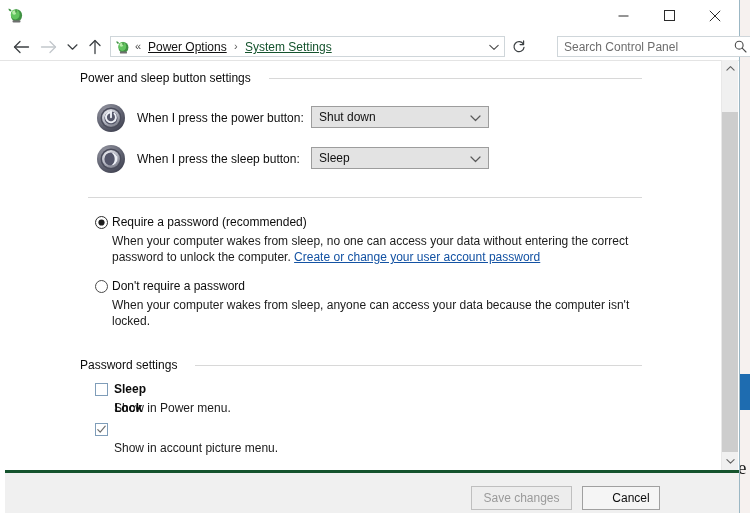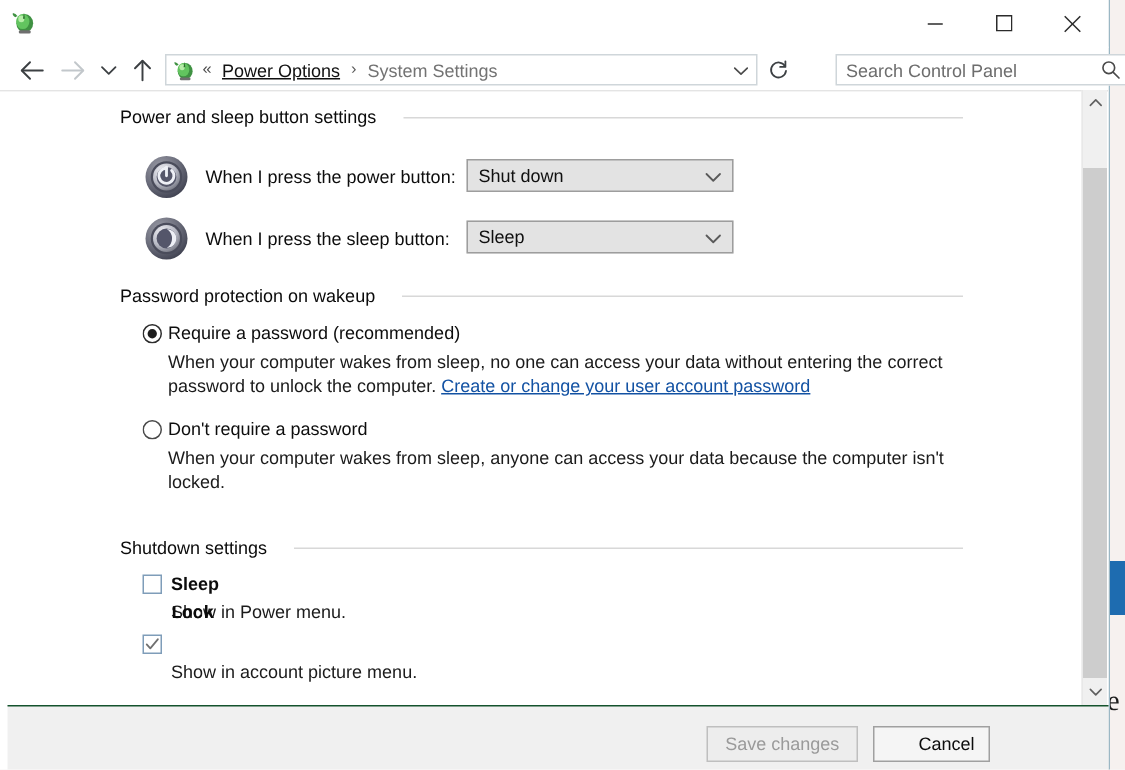--- a/index.html
+++ b/index.html
@@ -133,21 +133,22 @@
   #addr-sep {
     position: absolute;
     left: 123px; top: 3px;
     font-size: 11px;
     color: #5a5a5a;
   }
   #addr-crumb2 {
     position: absolute;
     left: 134px; top: 3px;
     font-size: 12px;
-    color: #737373;
+    color: #14532d;
+    text-decoration: underline;
   }
   #addr-dropdown {
     position: absolute;
     right: 3px; top: 4px;
     width: 14px; height: 13px;
     display: flex; align-items: center; justify-content: center;
   }
   #nav-refresh {
     position: absolute;
     left: 508px; top: 4px;
@@ -319,21 +320,21 @@
     background: #cdcdcd;
   }
 
   
   #footer {
     position: absolute;
     left: 0; top: 470px;
     width: 739px;
     height: 43px;
     background: #f0f0f0;
-    border-top: 1px solid #14532d;
+    border-top: 3px solid #14532d;
     box-sizing: border-box;
   }
   .fbtn {
     position: absolute;
     top: 13px;
     height: 24px;
     border: 1px solid #adadad;
     background: #e1e1e1;
     box-sizing: border-box;
     font-size: 12px;
@@ -533,21 +534,20 @@
       <div class="combo" style="left:311px; top:86px;">
         <span class="cv">Sleep</span>
         <span class="carr">
           <svg width="11" height="9" viewBox="0 0 11 9">
             <path d="M1 2 L5.5 6.5 L10 2" fill="none" stroke="#5a5a5a" stroke-width="1.2" stroke-linecap="round" stroke-linejoin="round"></path>
           </svg>
         </span>
       </div>
 
       <div class="group-header" style="left:80px; top:128px; width:562px;">
-        <span>Password protection on wakeup</span>
         <span class="ghline"></span>
       </div>
 
       <div class="radio" style="left:95px; top:155px;">
         <svg width="13" height="13" viewBox="0 0 13 13">
           <circle cx="6.5" cy="6.5" r="6" fill="#ffffff" stroke="#2d2d2d" stroke-width="1"></circle>
           <circle cx="6.5" cy="6.5" r="3.1" fill="#1d1d1d"></circle>
         </svg>
       </div>
       <div class="radio-label" style="left:112px; top:154px;">Require a password (recommended)</div>
@@ -557,21 +557,21 @@
 
       <div class="radio" style="left:95px; top:219px;">
         <svg width="13" height="13" viewBox="0 0 13 13">
           <circle cx="6.5" cy="6.5" r="6" fill="#ffffff" stroke="#4a4a4a" stroke-width="1"></circle>
         </svg>
       </div>
       <div class="radio-label" style="left:112px; top:218px;">Don't require a password</div>
       <div class="desc" style="left:112px; top:236px;">When your computer wakes from sleep, anyone can access your data because the computer isn't locked.</div>
 
       <div class="group-header" style="left:80px; top:296px; width:562px;">
-        <span>Shutdown settings</span>
+        <span>Password settings</span>
         <span class="ghline"></span>
       </div>
 
       <div class="cbox" style="left:95px; top:322px;"></div>
       <div class="cbox-label" style="left:114px; top:321px;">Sleep</div>
       <div class="cbox-desc" style="left:114px; top:340px;">Show in Power menu.</div>
 
       <div class="cbox" style="left:95px; top:362px;">
         <svg width="9" height="9" viewBox="0 0 9 9">
           <path d="M0.8 4.6 L3.2 7.2 L8.2 1.2" fill="none" stroke="#707070" stroke-width="1.2" stroke-linecap="round" stroke-linejoin="round"></path>

